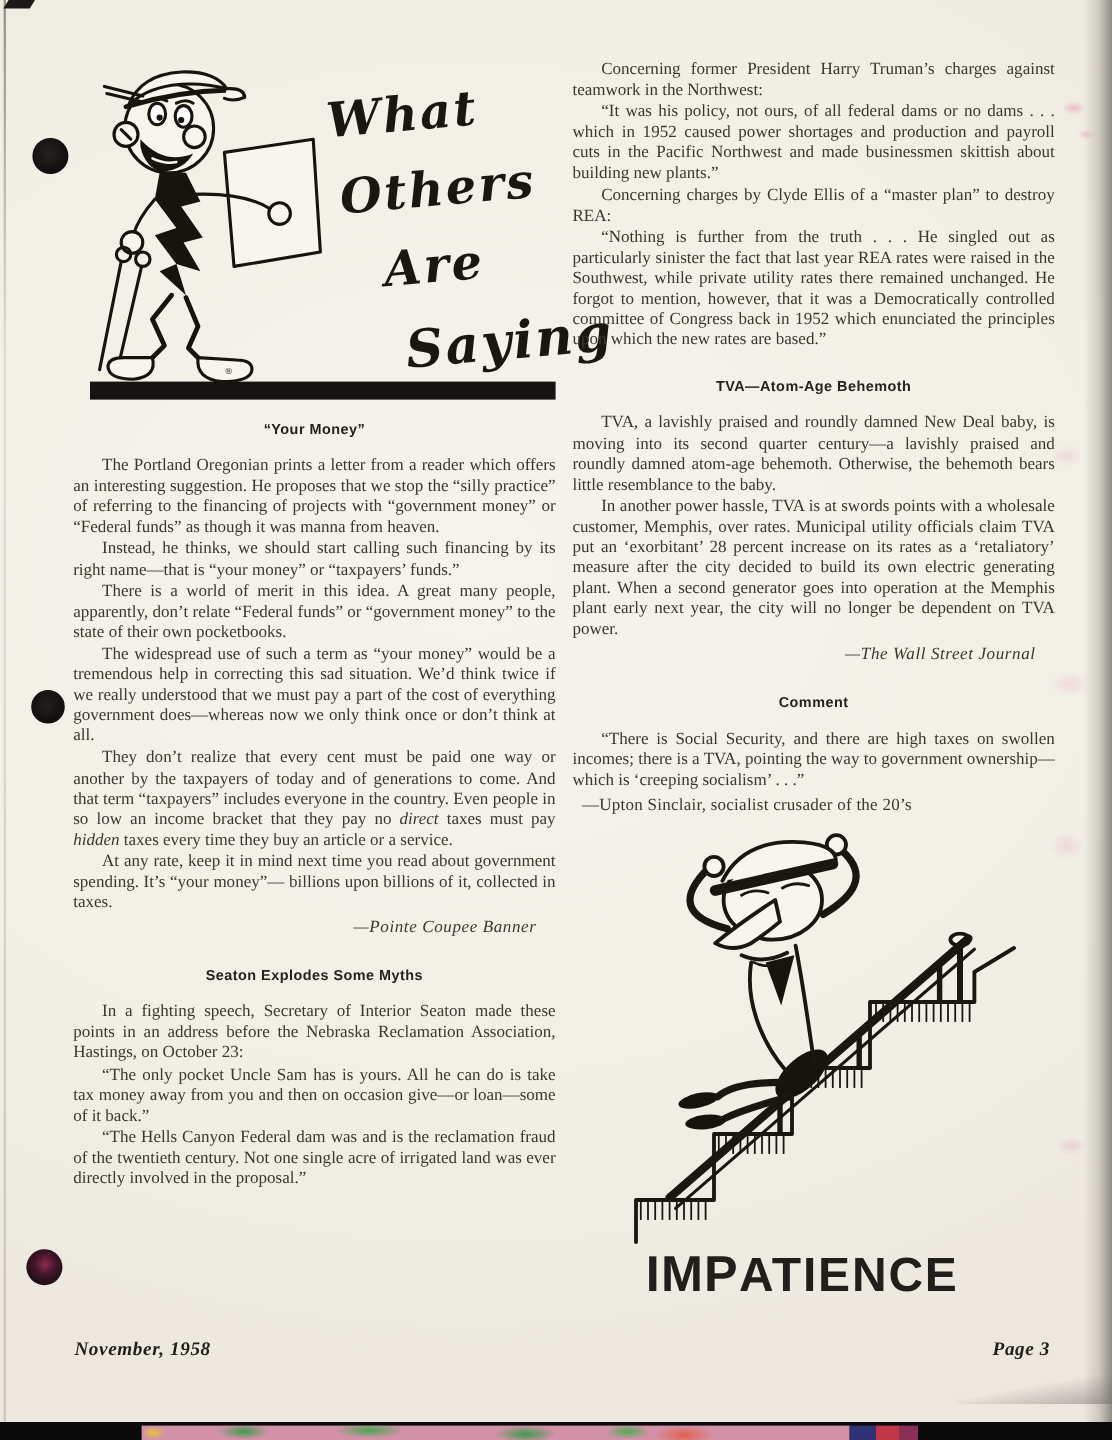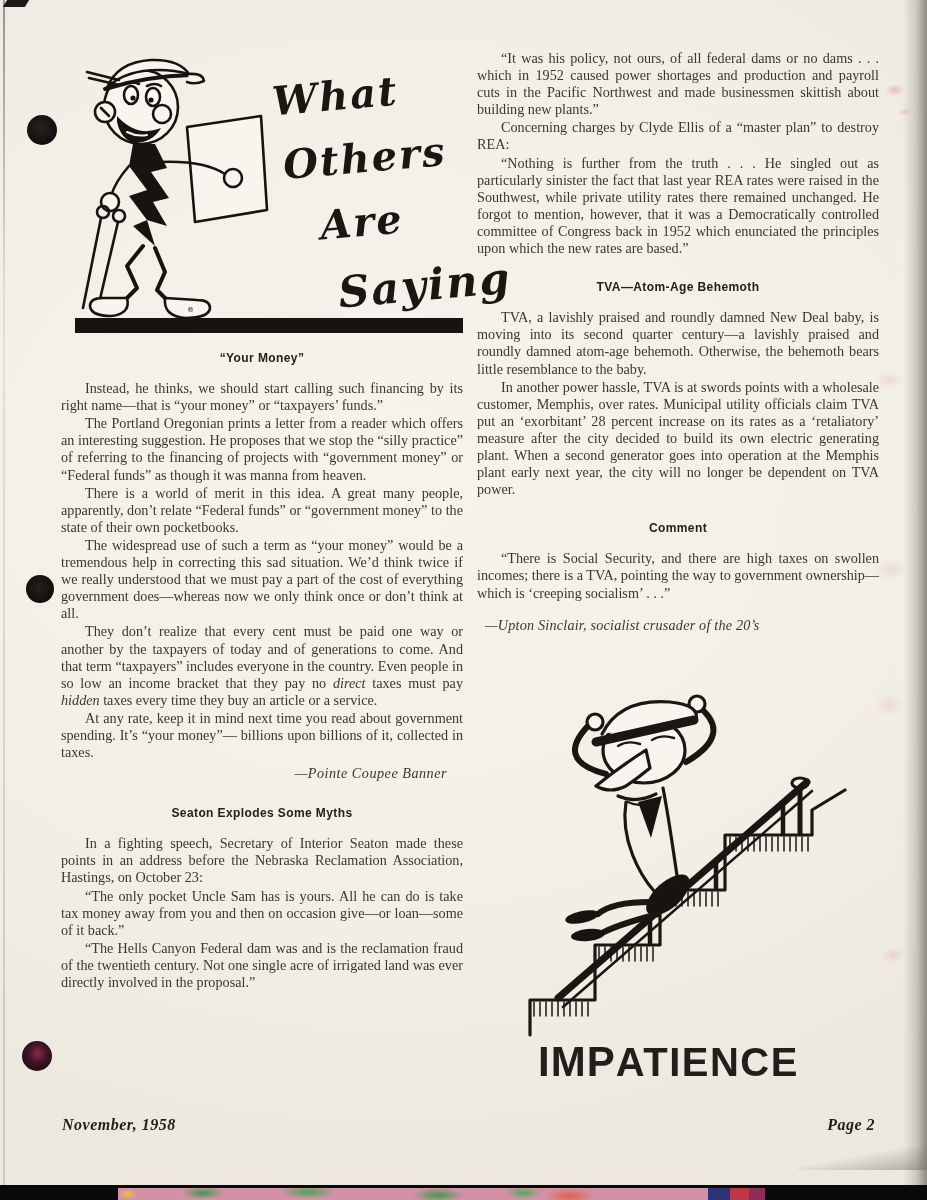--- a/index.html
+++ b/index.html
@@ -49,21 +49,21 @@
   .col{position:absolute;width:402px;font-size:14.2px;line-height:17.1px;
     text-align:justify;color:#3a372f;}
   .col-left{left:61px;top:350px;}
   .col-right{left:477px;top:50px;}
   .block-para{margin:0 0 1px 0;text-indent:24px;}
   .block-heading{font-family:"Liberation Sans",sans-serif;font-weight:700;font-size:12px;
     letter-spacing:.4px;text-align:center;text-indent:0;color:#24211b;margin:22px 0 13px;}
   .col .block-heading:first-child{margin-top:0;}
   .block-credit{font-style:italic;text-align:right;padding-right:16px;margin:3px 0 14px;text-indent:0;}
   .block-credit div{line-height:19px;letter-spacing:.5px;}
-  .block-byline{font-style:italic;margin:15px 0 0 0;text-indent:8px;text-align:left;letter-spacing:.2px;}
+  .block-byline{margin:4px 0 0 0;text-indent:8px;text-align:left;letter-spacing:.2px;}
 
   
   .cartoon{position:absolute;left:500px;top:690px;width:392px;height:410px;}
   .caption{position:absolute;left:0;right:55px;top:348px;text-align:center;
     font-family:"Liberation Sans",sans-serif;font-weight:700;color:#211f1c;white-space:nowrap;}
   .caption .big{font-size:42px;letter-spacing:1px;}
   .caption .small{font-size:40px;letter-spacing:1.5px;}
 
   
   .footer-item{position:absolute;font:italic 700 16px "Liberation Serif",serif;color:#211e18;letter-spacing:.5px;}
@@ -149,41 +149,45 @@
   </svg>
 
   <span class="script-word sw-0">What</span>
   <span class="script-word sw-1">Others</span>
   <span class="script-word sw-2">Are</span>
   <span class="script-word sw-3">Saying</span>
   <div class="masthead-bar"></div>
 
   <div class="col col-left">
       <div class="block-heading">“Your Money”</div>
+      <div class="block-para">The Portland Oregonian prints a letter from a reader which offers an interesting suggestion.  He proposes that we stop the “silly practice” of referring to the financing of projects with “government money” or “Federal funds” as though it was manna from heaven.</div>
       <div class="block-para">Instead, he thinks, we should start calling such financing by its right name—that is “your money” or “taxpayers’ funds.”</div>
-      <div class="block-para">The Portland Oregonian prints a letter from a reader which offers an interesting suggestion.  He proposes that we stop the “silly practice” of referring to the financing of projects with “government money” or “Federal funds” as though it was manna from heaven.</div>
       <div class="block-para">There is a world of merit in this idea.  A great many people, apparently, don’t relate “Federal funds” or “government money” to the state of their own pocketbooks.</div>
       <div class="block-para">The widespread use of such a term as “your money” would be a tremendous help in correcting this sad situation.  We’d think twice if we really understood that we must pay a part of the cost of everything government does—whereas now we only think once or don’t think at all.</div>
       <div class="block-para">They don’t realize that every cent must be paid one way or another by the taxpayers of today and of generations to come.  And that term “taxpayers” includes everyone in the country.  Even people in so low an income bracket that they pay no <em>direct</em> taxes must pay <em>hidden</em> taxes every time they buy an article or a service.</div>
       <div class="block-para">At any rate, keep it in mind next time you read about government spending.  It’s “your money”— billions upon billions of it, collected in taxes.</div>
       <div class="block-credit">
         <div>—Pointe Coupee Banner</div>
       </div>
       <div class="block-heading">Seaton Explodes Some Myths</div>
       <div class="block-para">In a fighting speech, Secretary of Interior Seaton made these points in an address before the Nebraska Reclamation Association, Hastings, on October 23:</div>
       <div class="block-para">“The only pocket Uncle Sam has is yours.  All he can do is take tax money away from you and then on occasion give—or loan—some of it back.”</div>
       <div class="block-para">“The Hells Canyon Federal dam was and is the reclamation fraud of the twentieth century.  Not one single acre of irrigated land was ever directly involved in the proposal.”</div>
     </div>
   <div class="col col-right">
+      <div class="block-para">Concerning former President Harry Truman’s charges against teamwork in the Northwest:</div>
       <div class="block-para">“It was his policy, not ours, of all federal dams or no dams . . . which in 1952 caused power shortages and production and payroll cuts in the Pacific Northwest and made businessmen skittish about building new plants.”</div>
       <div class="block-para">Concerning charges by Clyde Ellis of a “master plan” to destroy REA:</div>
       <div class="block-para">“Nothing is further from the truth . . . He singled out as particularly sinister the fact that last year REA rates were raised in the Southwest, while private utility rates there remained unchanged.  He forgot to mention, however, that it was a Democratically controlled committee of Congress back in 1952 which enunciated the principles upon which the new rates are based.”</div>
       <div class="block-heading">TVA—Atom-Age Behemoth</div>
       <div class="block-para">TVA, a lavishly praised and roundly damned New Deal baby, is moving into its second quarter century—a lavishly praised and roundly damned atom-age behemoth.  Otherwise, the behemoth bears little resemblance to the baby.</div>
       <div class="block-para">In another power hassle, TVA is at swords points with a wholesale customer, Memphis, over rates. Municipal utility officials claim TVA put an ‘exorbitant’ 28 percent increase on its rates as a ‘retaliatory’ measure after the city decided to build its own electric generating plant.  When a second generator goes into operation at the Memphis plant early next year, the city will no longer be dependent on TVA power.</div>
+      <div class="block-credit">
+        <div>—The Wall Street Journal</div>
+      </div>
       <div class="block-heading">Comment</div>
       <div class="block-para">“There is Social Security, and there are high taxes on swollen incomes; there is a TVA, pointing the way to government ownership—which is ‘creeping socialism’ . . .”</div>
       <div class="block-byline">
         <div>—Upton Sinclair, socialist crusader of the 20’s</div>
       </div>
     </div>
 
   <div class="cartoon">
     <svg width="392" height="352" viewBox="0 0 392 352">
       <g stroke="#1a1713" stroke-width="3.2" fill="none" stroke-linecap="round" stroke-linejoin="round">
@@ -232,21 +236,21 @@
         <path d="M152,50 Q162,44 174,48" stroke-width="2.4"></path>
         <path d="M146,60 Q118,78 96,96 Q110,104 126,96 Q138,88 150,78 Z" fill="#f8f5ee"></path>
         <path d="M118,106 Q136,114 156,104"></path>
         <path d="M128,112 Q140,118 150,111" stroke-width="2.2"></path>
       </g>
     </svg>
     <div class="caption"><span class="big">IMP</span><span class="small">ATIENCE</span></div>
   </div>
 
   <div class="footer-item footer-left">November, 1958</div>
-  <div class="footer-item footer-right">Page 2</div>
+  <div class="footer-item footer-right">Page 3</div>
 
   <div class="edge-right"></div>
   <div class="corner-shadow"></div>
 </div>
 
 <div class="bottom-strip">
   <div class="peek"></div>
   <div class="peek2"></div>
 </div>
 

